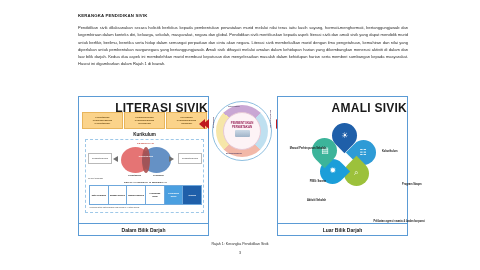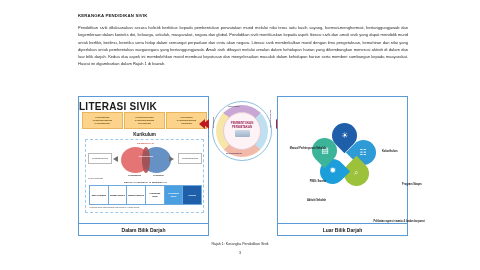--- a/index.html
+++ b/index.html
@@ -28,21 +28,21 @@
   .figure{
     position:absolute;left:78px;top:96px;width:330px;height:140px;
   }
   .panel{
     position:absolute;top:0;height:128px;
     border:0.8px solid #5b9bd5;background:#ffffff;box-sizing:border-box;
   }
   .panel-left{left:0;width:131px;}
   .panel-right{left:199px;width:131px;}
   .panel-title{
-    text-align:left;font-weight:bold;font-size:10px;
+    text-align:right;font-weight:bold;font-size:12px;
     letter-spacing:.25px;color:#1a1a1a;margin-top:4px;
   }
   .panel-foot{
     position:absolute;top:128px;height:12px;box-sizing:border-box;
     border:0.8px solid #5b9bd5;border-top:none;background:#fff;
     display:flex;align-items:center;justify-content:center;
     font-size:5px;font-weight:bold;color:#1a1a1a;
   }
   .foot-left{left:0;width:131px;}
   .foot-right{left:199px;width:131px;}
@@ -309,20 +309,21 @@
       <div class="seg-lbl sl-left">Kegembiraan</div>
 
       <div class="hub-core">
         <div class="t">PEMBENTUKAN</div>
         <div class="t">PERWATAKAN</div>
         <div class="ph"></div>
       </div>
     </div>
 
     <div class="panel panel-right">
+      <div class="panel-title">AMALI SIVIK</div>
 
       <div class="flower">
         <div class="petal p-top">
           <i>☀</i>
         </div>
         <div class="petal p-tr">
           <i>☷</i>
         </div>
         <div class="petal p-br">
           <i>⌕</i>

